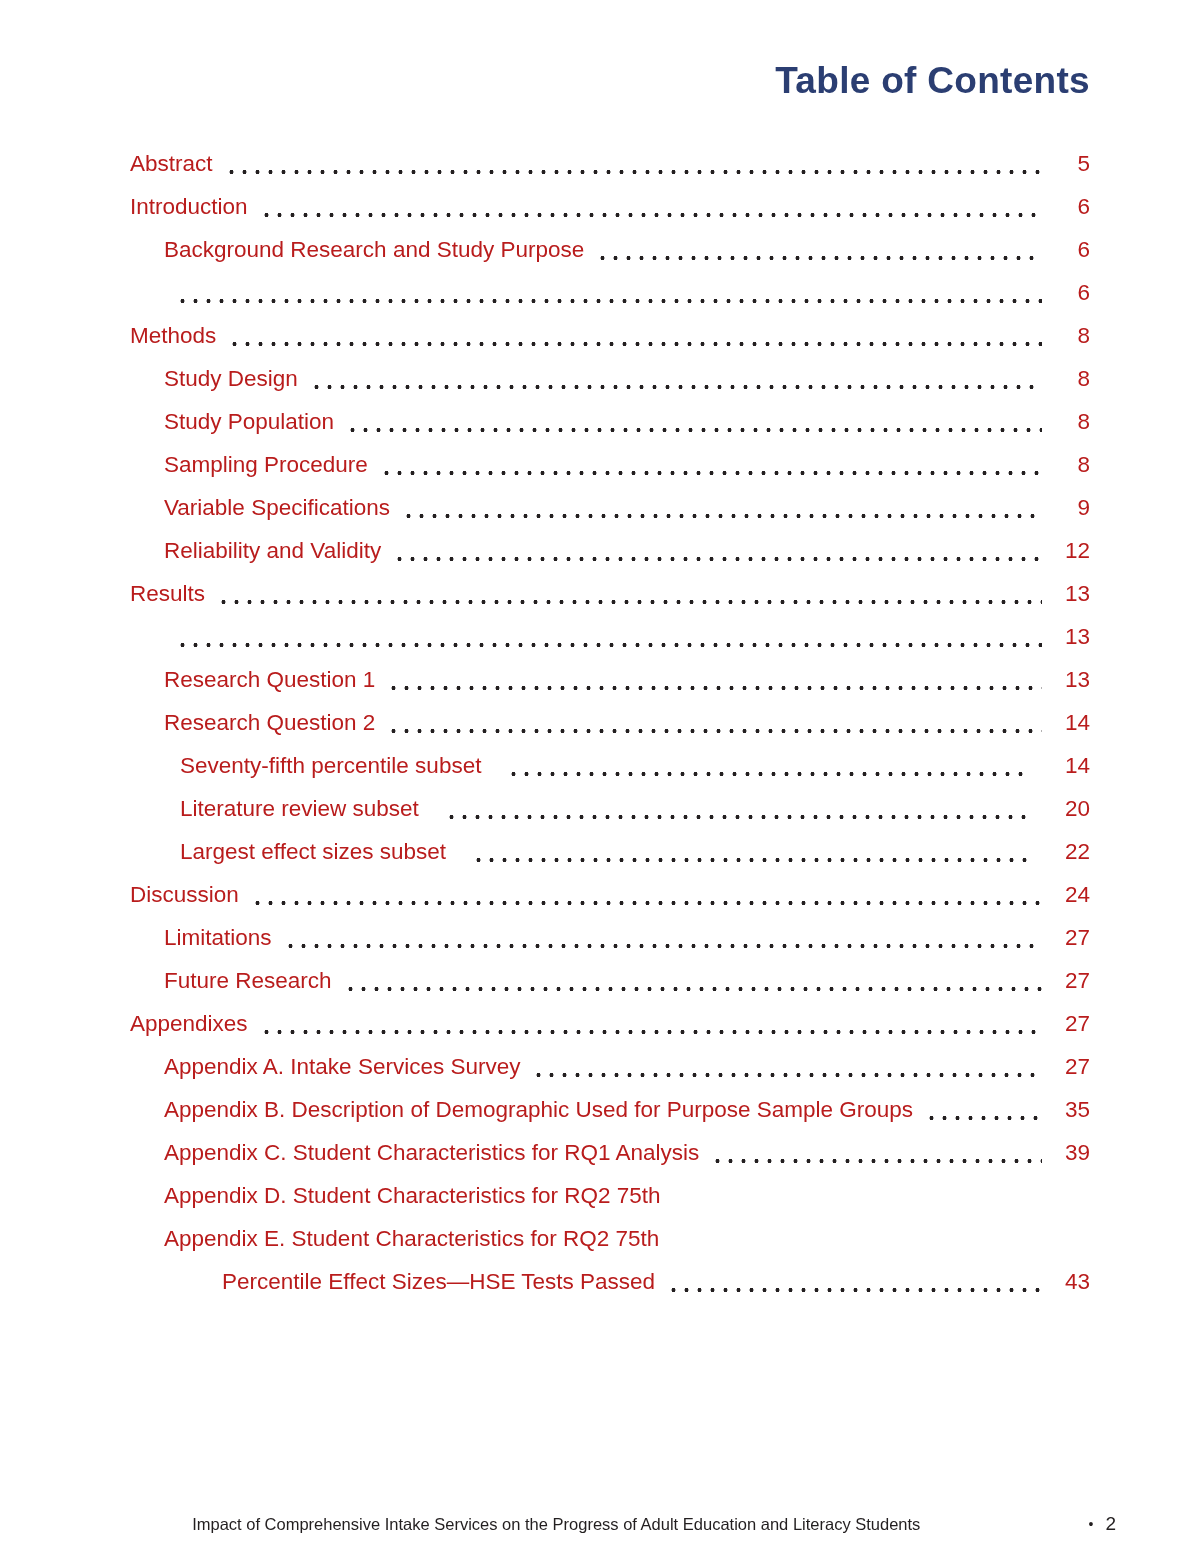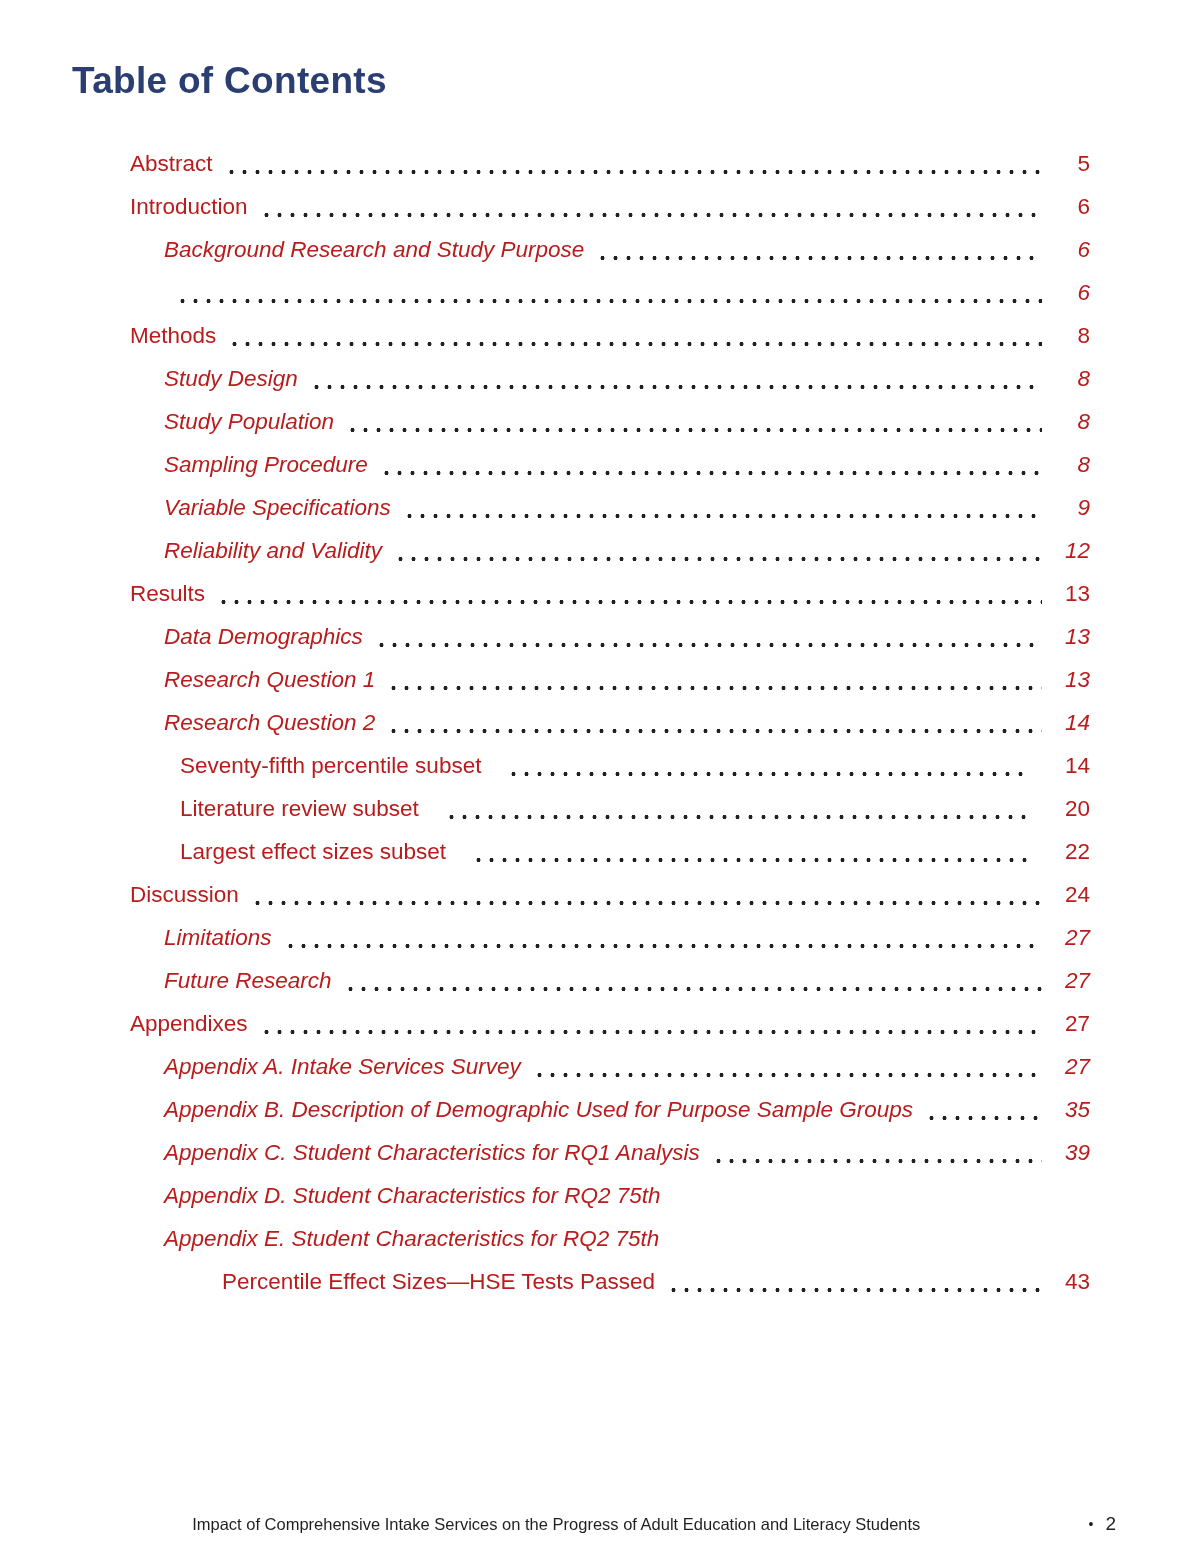--- a/index.html
+++ b/index.html
@@ -15,36 +15,37 @@
     padding: 60px 110px 0 72px;
     overflow: hidden;
   }
 
   .doc-title {
     font-size: 37px;
     font-weight: bold;
     color: #2b3e72;
     margin: 0 0 40px 0;
     letter-spacing: 0.3px;
+    text-align: right;
   }
 
   .toc {
     margin-left: 58px;
   }
 
   .toc-row {
     display: flex;
     align-items: flex-end;
     font-size: 22.5px;
     line-height: 43px;
     height: 43px;
     color: #b91c1c;
   }
   .toc-row.level-0 { padding-left: 0; }
-  .toc-row.level-1 { padding-left: 34px; font-style: italic; }
+  .toc-row.level-1 { padding-left: 34px; }
   .toc-row.level-2 { padding-left: 50px; gap: 14px; }
   .toc-row.level-3 { padding-left: 92px; }
 
   .toc-label { white-space: nowrap; }
 
   .toc-leader {
     flex: 1 1 auto;
     height: 43px;
     margin: 0 10px 0 10px;
     background-image: radial-gradient(circle, #231f20 1.8px, transparent 2.2px);
@@ -145,21 +146,20 @@
         <span class="toc-label">Reliability and Validity</span>
         <span class="toc-leader"></span>
         <span class="toc-page">12</span>
       </div>
       <div class="toc-row level-0">
         <span class="toc-label">Results</span>
         <span class="toc-leader"></span>
         <span class="toc-page">13</span>
       </div>
       <div class="toc-row level-1">
-        <span class="toc-label">Data Demographics</span>
         <span class="toc-leader"></span>
         <span class="toc-page">13</span>
       </div>
       <div class="toc-row level-1">
         <span class="toc-label">Research Question 1</span>
         <span class="toc-leader"></span>
         <span class="toc-page">13</span>
       </div>
       <div class="toc-row level-1">
         <span class="toc-label">Research Question 2</span>

